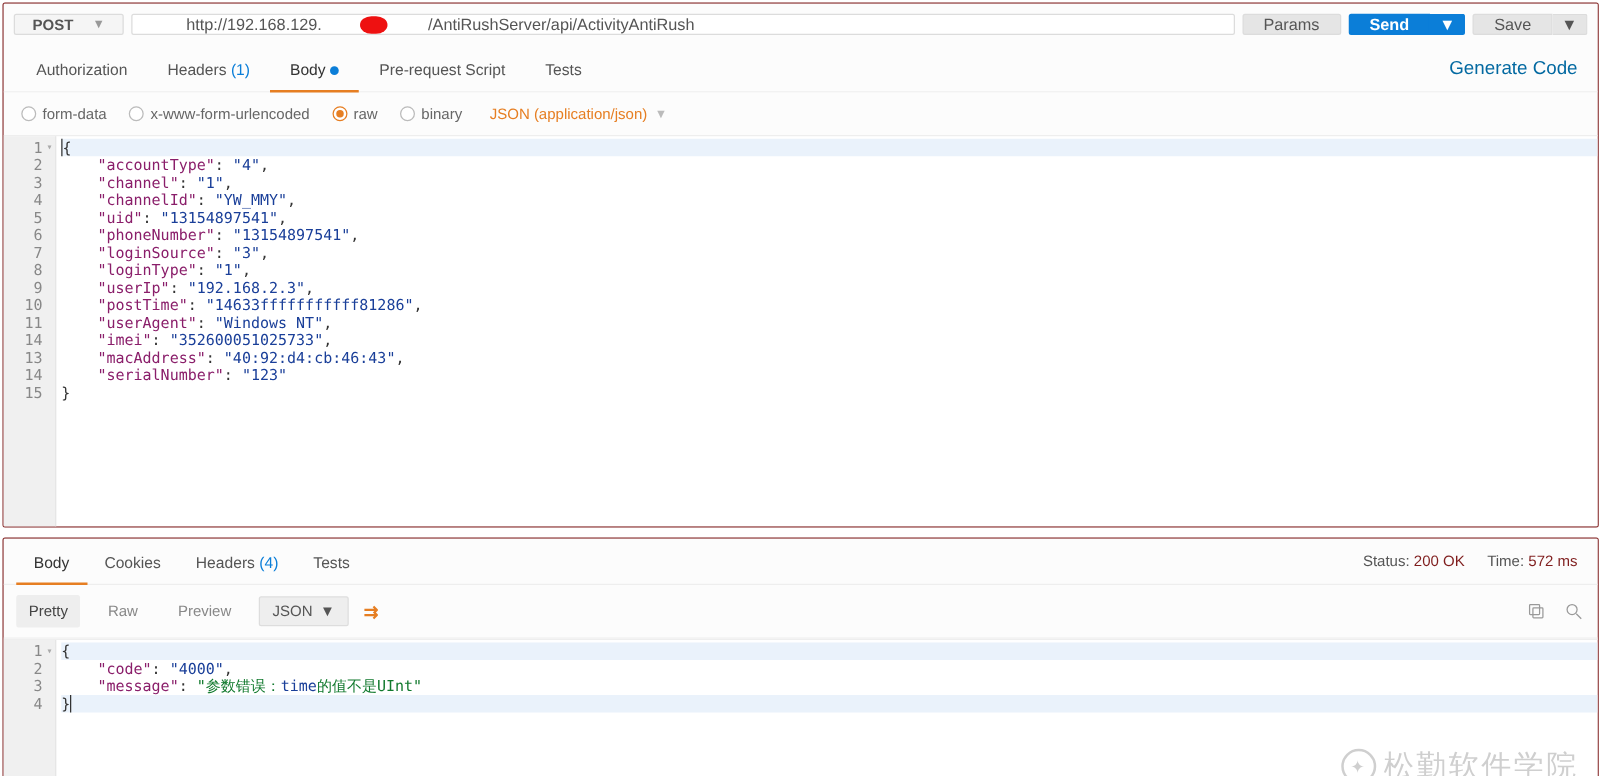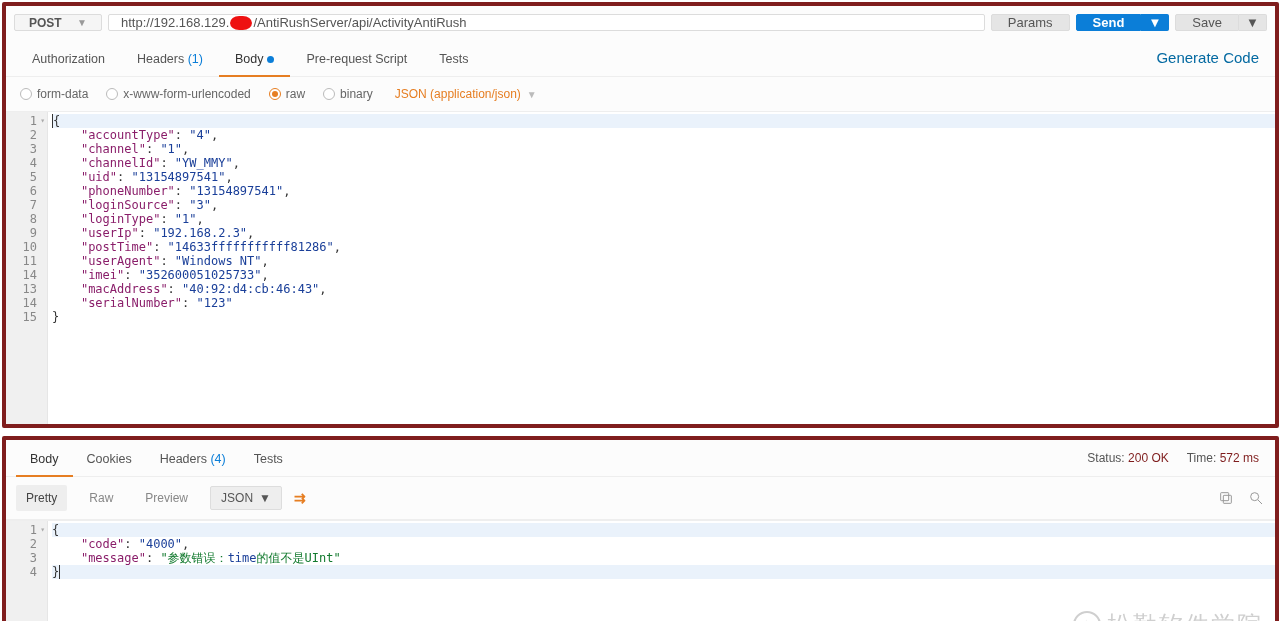--- a/index.html
+++ b/index.html
@@ -1,24 +1,24 @@
 <!DOCTYPE html>
 <html><head>
 <meta charset="utf-8">
 <style>
 * { box-sizing: border-box; margin: 0; padding: 0; }
 body { font-family: "Helvetica Neue", Arial, sans-serif; font-size: 12px; color: #333; background: #fff; width: 1281px; }
-.panel { border: 4px solid #7f1d1d; border-radius: 2px; margin: 2px 2px 8px 2px; background: #fcfcfc; }
+.panel { border: 1px solid #7f1d1d; border-radius: 2px; margin: 2px 2px 8px 2px; background: #fcfcfc; }
 
 
 .req-bar { display: flex; align-items: stretch; padding: 8px; gap: 6px; background: #fcfcfc; }
 .method-sel { background: #f5f5f5; border: 1px solid #dcdcdc; border-radius: 2px; padding: 0 14px; display: flex; align-items: center; font-weight: 700; color: #555; width: 88px; justify-content: space-between; cursor: pointer; }
 .method-sel .chev { color: #999; font-size: 10px; }
 .url-input { flex: 1; border: 1px solid #dcdcdc; border-radius: 2px; background: #fff; padding: 0 12px; font-size: 13px; color: #555; display: flex; align-items: center; }
-.url-input span { white-space: nowrap; }
+.url-input span { white-space: nowrap; margin-left: 31px; }
 .redact { display:inline-block; width:22px; height:14px; background:#e11; border-radius:50%/60%; vertical-align:middle; margin:0 1px; }
 .btn { border: 1px solid #dcdcdc; background: #e5e5e5; color: #555; padding: 0 16px; display: flex; align-items: center; border-radius: 2px; cursor:pointer; font-size:13px; }
 .btn-group { display:flex; }
 .btn-group .btn { border-radius: 0; }
 .btn-group .btn:first-child { border-top-left-radius:2px; border-bottom-left-radius:2px; }
 .btn-group .btn:last-child { border-top-right-radius:2px; border-bottom-right-radius:2px; border-left:none; width:28px; padding:0; justify-content:center; }
 .btn-primary { background: #0b7ed8; border-color:#0b7ed8; color:#fff; font-weight:600; }
 .btn-primary + .btn { background:#0b7ed8; border-color:#0b7ed8; color:#fff; }
 
 

